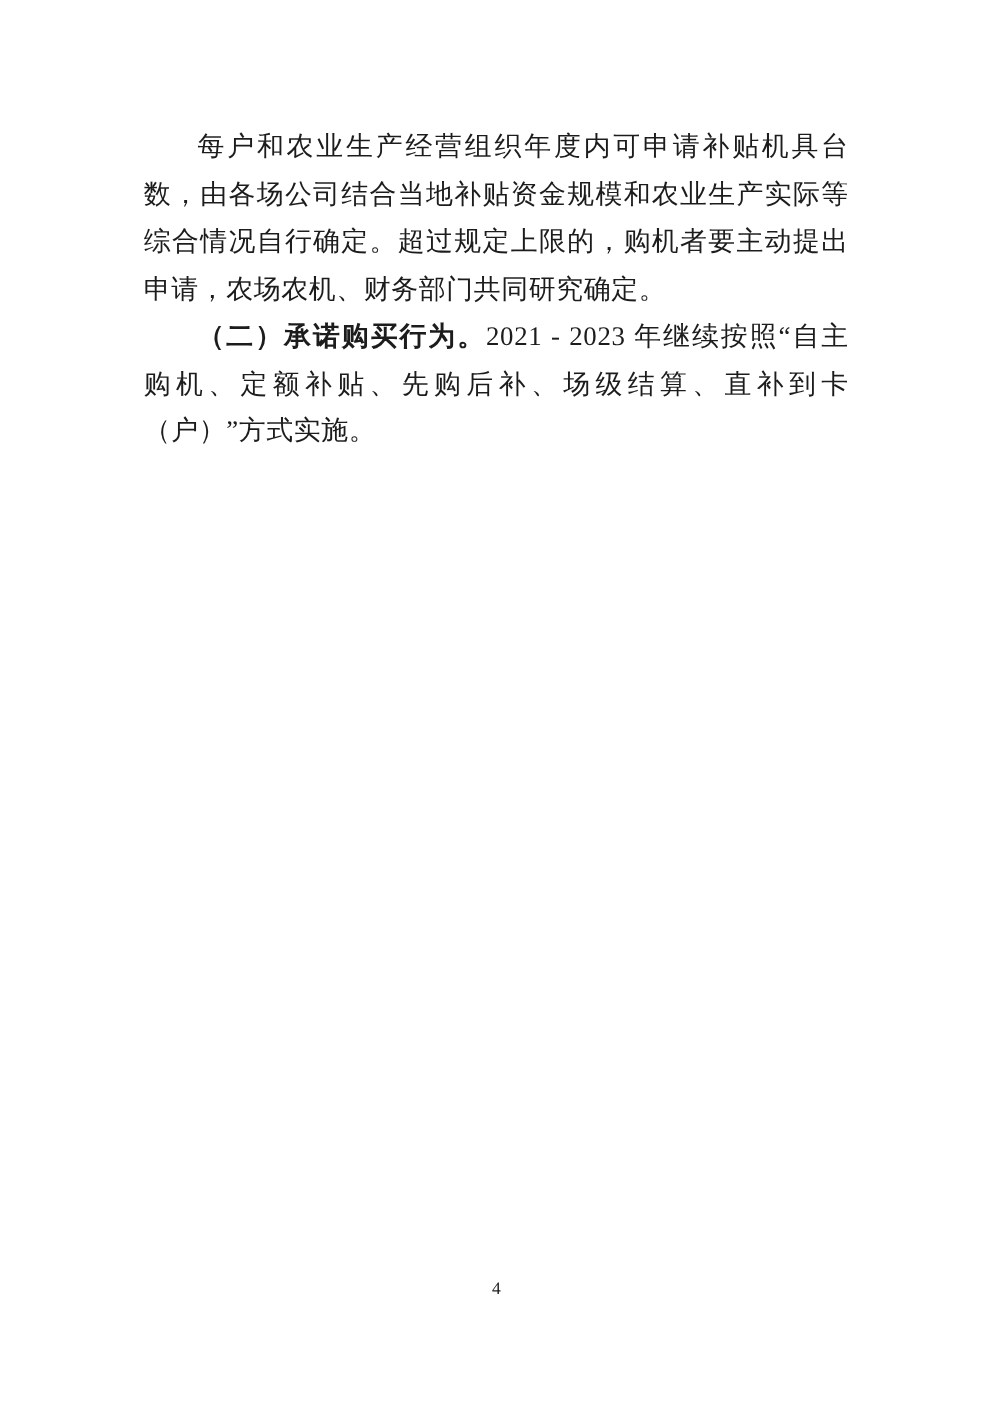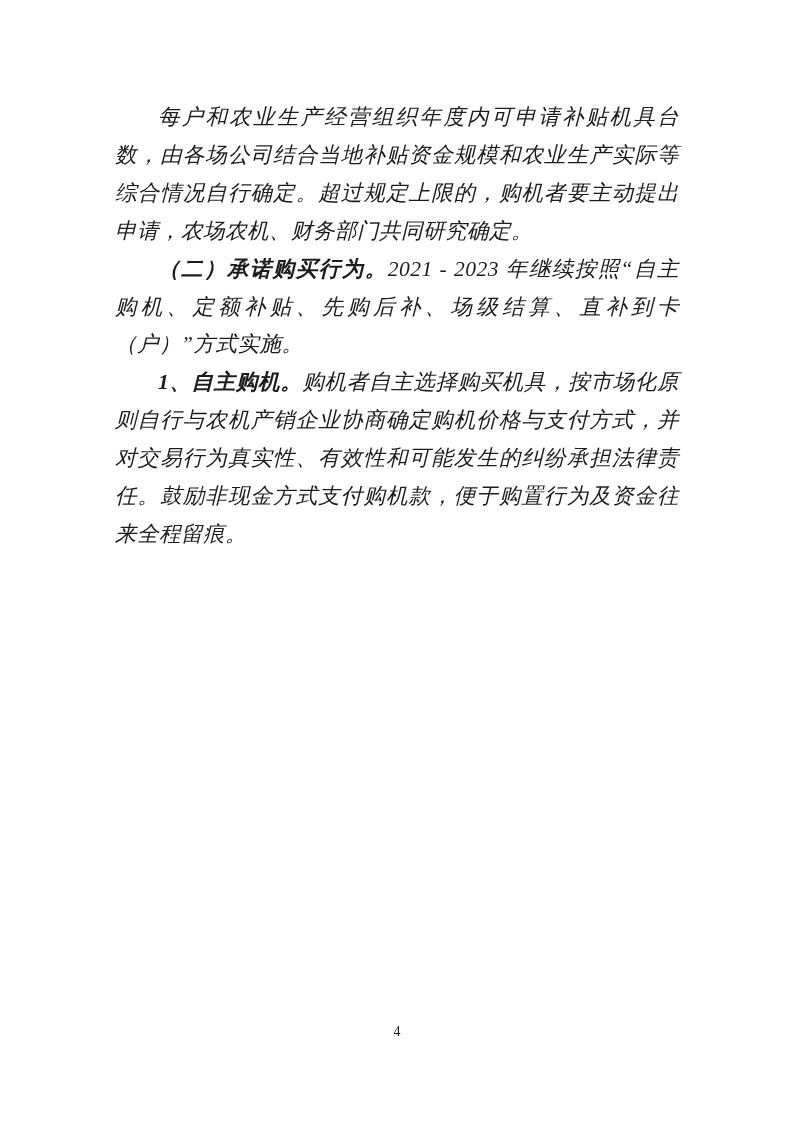--- a/index.html
+++ b/index.html
@@ -24,21 +24,20 @@
   .para {
     margin: 0;
     padding: 0;
     text-indent: 2em;
     font-size: 21.5px;
     line-height: 37.9px;
     letter-spacing: 0.5px;
     text-align: justify;
     text-justify: inter-character;
     word-break: break-all;
-    font-style: italic;
   }
   .para b {
     font-weight: bold;
   }
   .footer {
     position: absolute;
     left: 0;
     top: 1022px;
     width: 100%;
     text-align: center;
@@ -48,18 +47,17 @@
     letter-spacing: 0;
   }
 </style>
 </head>
 <body>
 
 <div class="page" style="background: rgb(255, 255, 255); color: rgb(28, 28, 28);">
   <div class="content">
       <p class="para"><span>每户和农业生产经营组织年度内可申请补贴机具台数，由各场公司结合当地补贴资金规模和农业生产实际等综合情况自行确定。超过规定上限的，购机者要主动提出申请，农场农机、财务部门共同研究确定。</span></p>
       <p class="para"><b>（二）承诺购买行为。</b><span>2021 - 2023 年继续按照“自主购机、定额补贴、先购后补、场级结算、直补到卡（户）”方式实施。</span></p>
-      <p class="para"><b>1、自主购机。</b><span>购机者自主选择购买机具，按市场化原则自行与农机产销企业协商确定购机价格与支付方式，并对交易行为真实性、有效性和可能发生的纠纷承担法律责任。鼓励非现金方式支付购机款，便于购置行为及资金往来全程留痕。</span></p>
     </div>
   <div class="footer">
     <span class="pagenum">4</span>
   </div>
 </div>
 
 </body></html>

